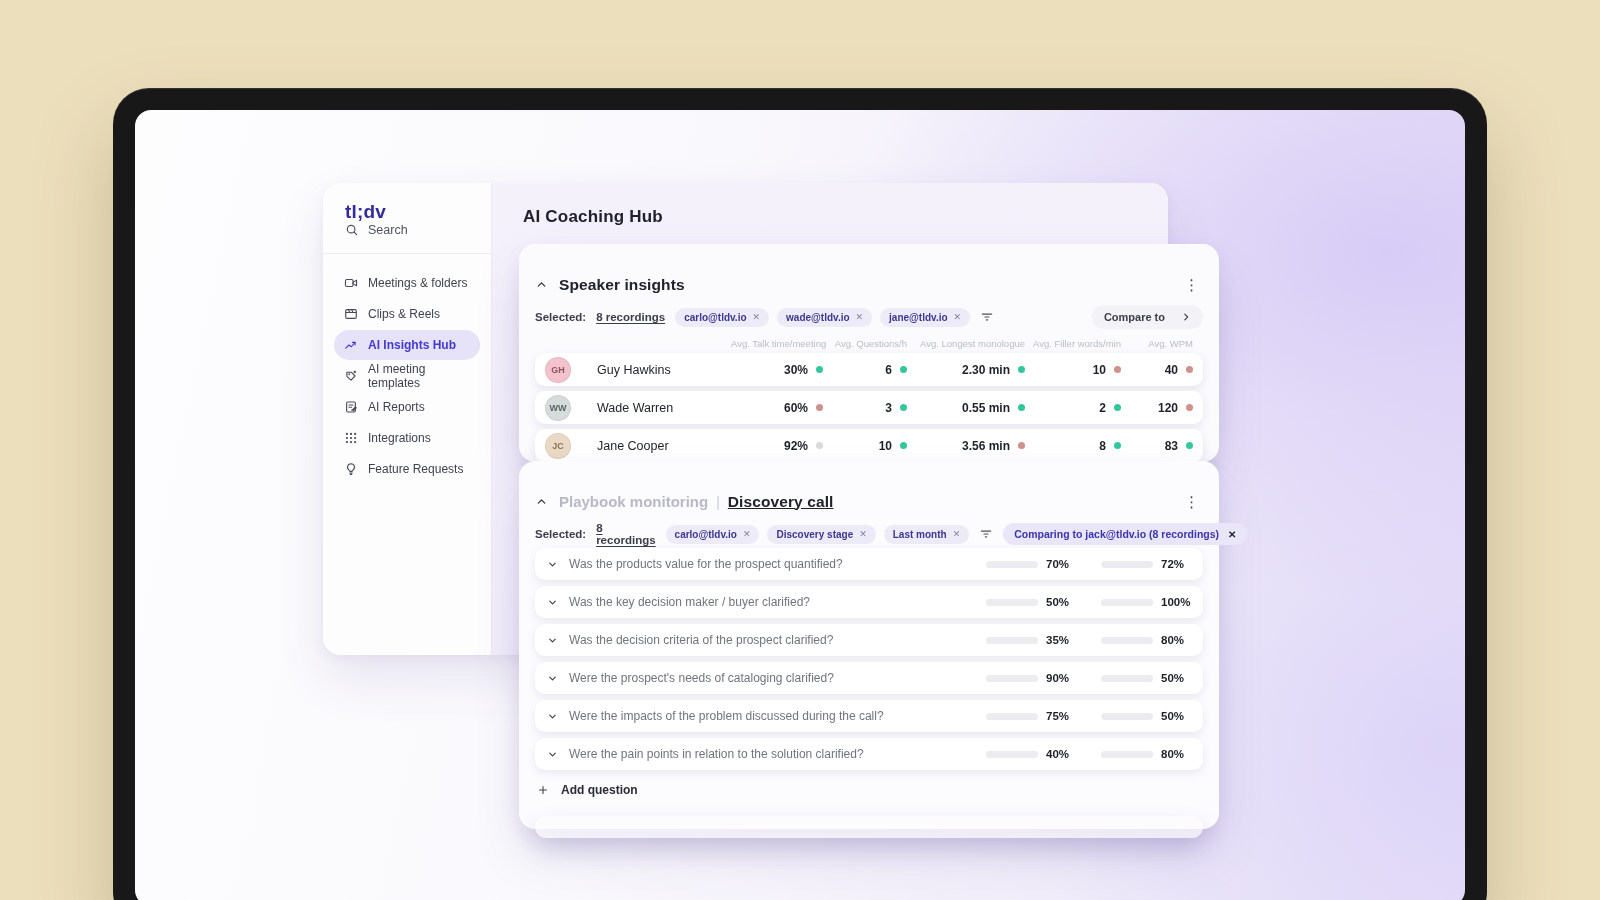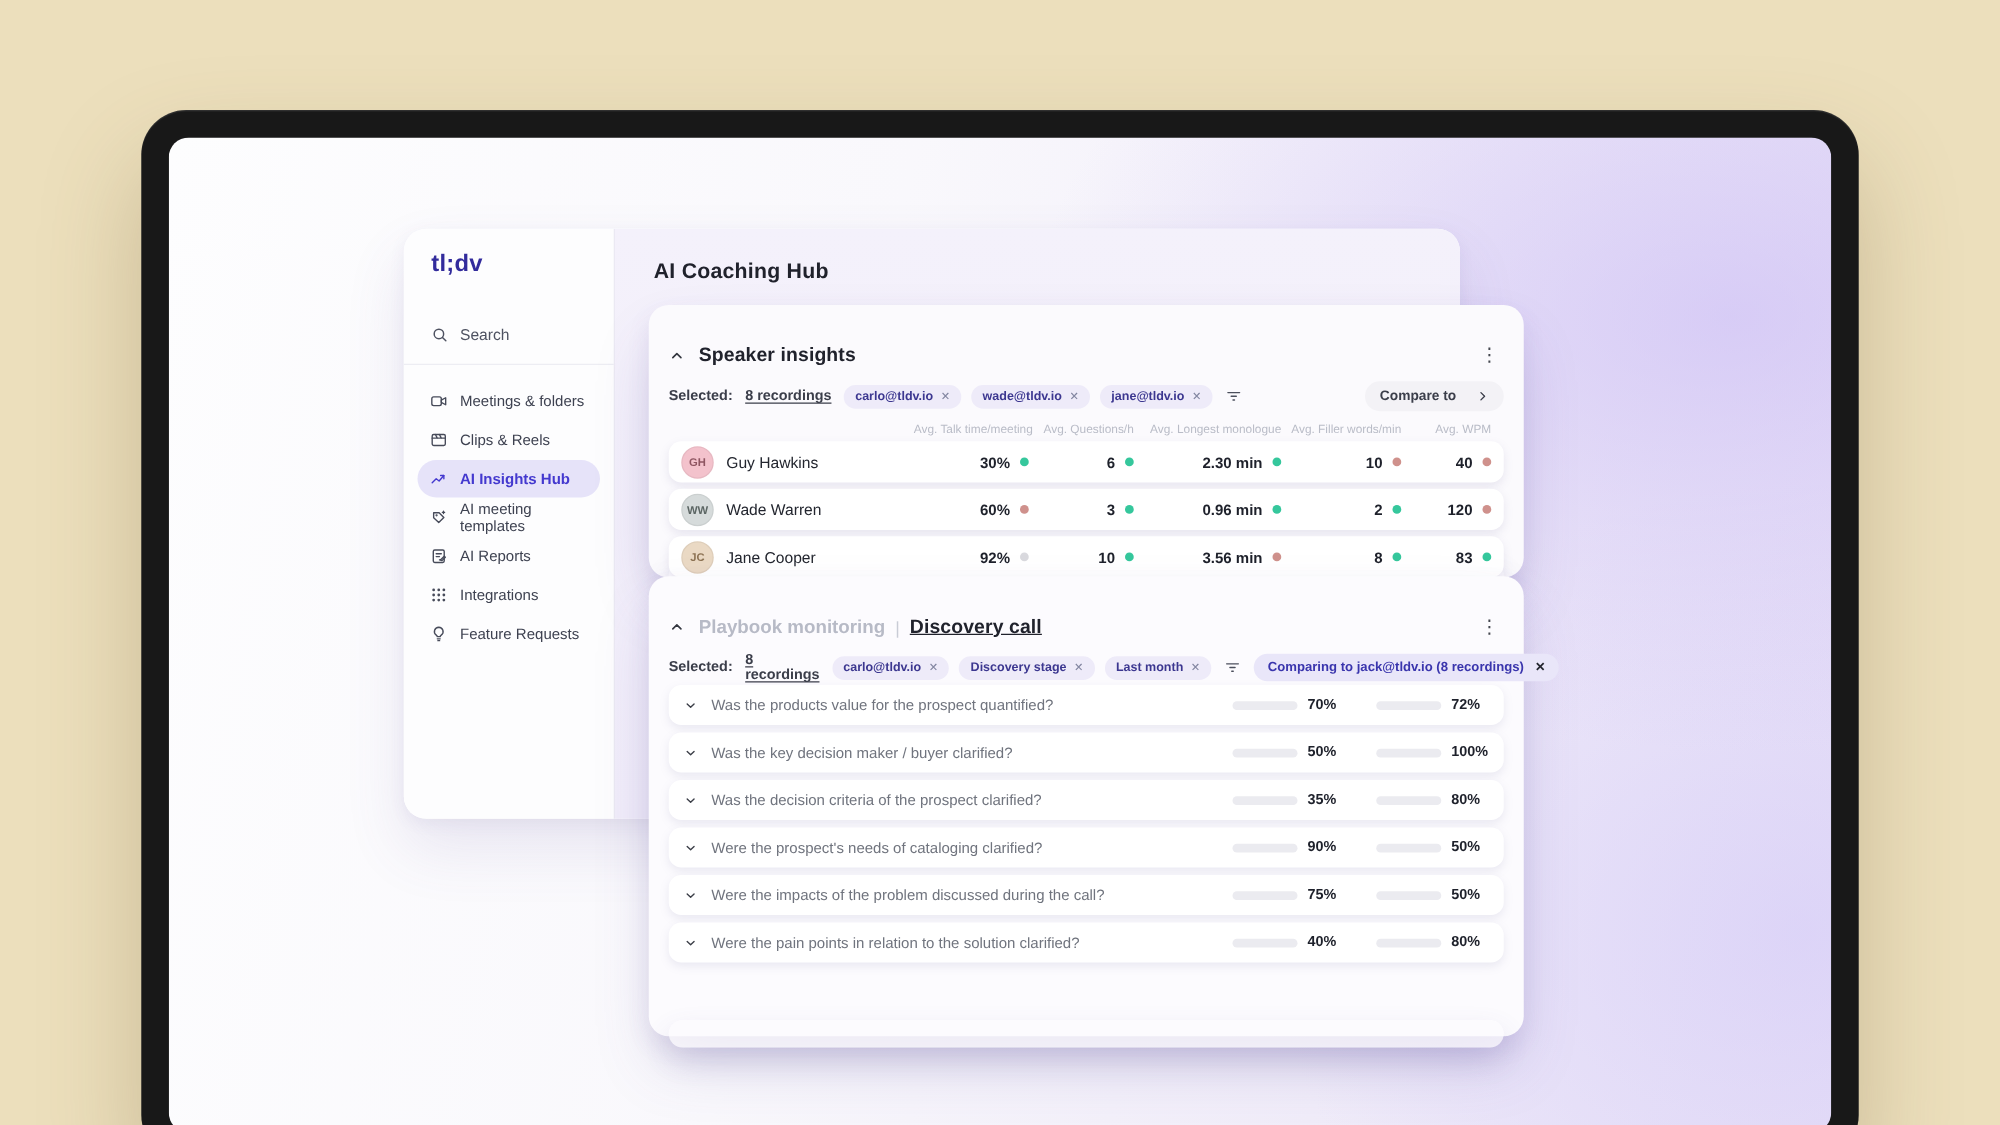--- a/index.html
+++ b/index.html
@@ -27,21 +27,21 @@
 
   
   .app-card{
     position:absolute; left:188px; top:73px; width:845px; height:472px;
     border-radius:18px; overflow:hidden; display:flex;
     background:#fdfdfe;
     box-shadow:0 24px 48px rgba(96,84,158,.12), 0 4px 12px rgba(96,84,158,.07);
   }
   .sidebar{ width:168px; flex:none; background:#fdfdfe; padding-top:18px; }
   .logo{ font-size:19px; font-weight:bold; color:#322b9c; letter-spacing:.2px; padding:0 0 0 22px; }
-  .search-row{ display:flex; align-items:center; gap:9px; padding:0 22px; margin-top:38px; color:#4e5261; font-size:12.5px; }
+  .search-row{ display:flex; align-items:center; gap:9px; padding:0 22px; color:#4e5261; font-size:12.5px; }
   .search-row svg{ width:14px; height:14px; }
   .side-divider{ height:1px; background:#ededf3; margin:16px 0 14px; }
   .nav{ padding:0 11px; display:flex; flex-direction:column; gap:1px; }
   .nav-item{
     display:flex; align-items:center; gap:10px; height:30px; padding:0 10px;
     border-radius:999px; color:#3e4251; font-size:12px; cursor:pointer;
   }
   .nav-item svg{ width:14px; height:14px; flex:none; color:#474b5a; }
   .nav-item.active{ background:#e6e3f9; color:#4439cf; font-weight:bold; }
   .nav-item.active svg{ color:#4439cf; }
@@ -97,21 +97,21 @@
   
   .sgrid{ display:grid; grid-template-columns:186px 92px 84px 118px 96px 72px; align-items:center; }
   .speaker-cols{ padding:9px 26px 4px; }
   .speaker-cols span{ font-size:9.5px; color:#b9bcc7; text-align:right; white-space:nowrap; }
   .speaker-cols span:first-child{ text-align:left; }
   .speaker-rows{ display:flex; flex-direction:column; gap:5px; padding:0 16px; }
   .srow{
     background:#fff; border-radius:10px; height:33px; padding:0 10px;
     box-shadow:0 3px 8px rgba(130,125,170,.16); cursor:pointer;
   }
-  .scell-name{ display:flex; align-items:center; gap:10px; }
+  .scell-name{ display:flex; align-items:center; gap:26px; }
   .avatar{
     width:26px; height:26px; border-radius:50%; flex:none;
     display:flex; align-items:center; justify-content:center;
     font-size:9px; font-weight:bold; box-shadow:inset 0 0 0 1px rgba(0,0,0,.05);
   }
   .sname{ font-size:12.5px; color:#23262f; font-weight:normal; }
   .scell{ display:flex; align-items:center; justify-content:flex-end; gap:8px; }
   .sval{ font-size:12px; font-weight:bold; color:#1e212b; white-space:nowrap; }
   .status-dot{ width:7px; height:7px; border-radius:50%; flex:none; }
   .status-dot.green{ background:var(--dot-green); }
@@ -299,21 +299,21 @@
             </div>
             <div class="scell">
               <span class="sval">60%</span>
               <span class="status-dot red"></span>
             </div>
             <div class="scell">
               <span class="sval">3</span>
               <span class="status-dot green"></span>
             </div>
             <div class="scell">
-              <span class="sval">0.96 min</span>
+              <span class="sval">0.55 min</span>
               <span class="status-dot green"></span>
             </div>
             <div class="scell">
               <span class="sval">2</span>
               <span class="status-dot green"></span>
             </div>
             <div class="scell">
               <span class="sval">120</span>
               <span class="status-dot red"></span>
             </div>
@@ -461,16 +461,22 @@
             <span class="bargroup">
               <span class="bar"><span class="bar-fill salmon" style="width:40%"></span></span>
               <span class="bpct">40%</span>
             </span>
             <span class="bargroup">
               <span class="bar"><span class="bar-fill green" style="width:80%"></span></span>
               <span class="bpct">80%</span>
             </span>
           </div>
         </div>
+      <div class="add-row">
+        <svg viewBox="0 0 24 24" fill="none" stroke="currentColor" stroke-width="2.2" stroke-linecap="round">
+            <path d="M12 5v14M5 12h14"></path>
+          </svg>
+        <span class="add-lbl">Add question</span>
+      </div>
     </div>
 
   </div>
 </div>
 
 </body></html>

